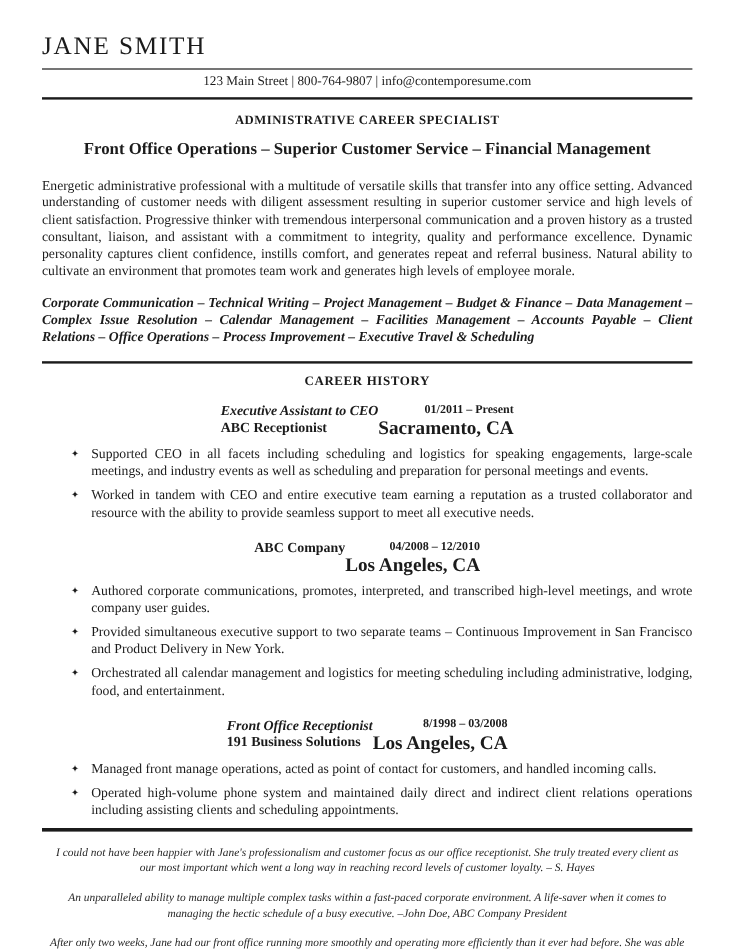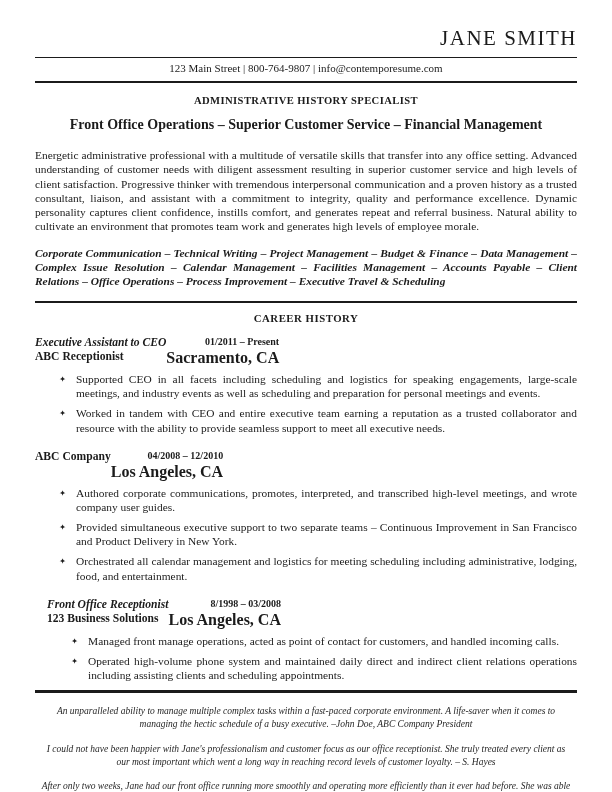--- a/index.html
+++ b/index.html
@@ -3,21 +3,21 @@
 <meta charset="utf-8">
 <style>
   html,body { margin:0; padding:0; background:#e8e8e8; }
   .page {
     width:612px; height:792px; margin:0 auto; background:#ffffff;
     box-sizing:border-box; padding:26px 35px 20px 35px; overflow:hidden;
     font-family:"Liberation Serif","DejaVu Serif",serif;
     color:#1b1b1b; font-size:11.4px; line-height:1.24;
   }
   .name {
-    margin:0; text-align:right; font-size:21px; font-weight:normal;
+    margin:0; text-align:left; font-size:21px; font-weight:normal;
     letter-spacing:1.5px; line-height:1.15;
   }
   .rule { border:0; background:#1b1b1b; margin:0; }
   .rule.thin   { height:1px;  margin-top:7px; }
   .rule.medium { height:2px; }
   .rule.heavy  { height:3px; }
   .contact { text-align:center; font-size:11px; padding:4px 0 5px 0; }
   .role-title {
     text-align:center; font-weight:bold; font-size:10.6px;
     letter-spacing:0.4px; margin-top:11px;
@@ -29,21 +29,21 @@
   .summary { margin:15px 0 0 0; text-align:justify; }
   .skills  {
     margin:13px 0 12px 0; text-align:justify;
     font-weight:bold; font-style:italic;
   }
   .section-heading {
     margin:9px 0 11px 0; text-align:center; font-size:10.8px;
     font-weight:bold; letter-spacing:0.5px;
   }
   .job { margin-bottom:15px; }
-  .job-header { display:flex; justify-content:flex-start; margin-bottom:4px; }
+  .job-header { display:flex; justify-content:center; margin-bottom:4px; }
   .job-title    { font-weight:bold; font-style:italic; font-size:11.6px; }
   .job-company  { font-weight:bold; font-size:11.6px; }
   .job-right    { text-align:right; }
   .job-dates    { font-weight:bold; font-size:10px; }
   .job-location { font-weight:bold; font-size:16px; }
   .bullet { display:flex; margin:0 0 6px 24px; }
   .bullet .glyph {
     flex:0 0 17px; width:17px; font-size:8.5px; padding-top:2px;
     font-family:"DejaVu Sans",sans-serif;
   }
@@ -57,21 +57,21 @@
 </head>
 <body>
 
 <div class="page">
 
   <h1 class="name">JANE SMITH</h1>
   <div class="rule thin"></div>
   <div class="contact">123 Main Street | 800-764-9807 | info@contemporesume.com</div>
   <div class="rule medium"></div>
 
-  <div class="role-title">ADMINISTRATIVE HISTORY SPECIALIST</div>
+  <div class="role-title">ADMINISTRATIVE CAREER SPECIALIST</div>
   <div class="tagline">Front Office Operations – Superior Customer Service – Financial Management</div>
 
   <p class="summary">Energetic administrative professional with a multitude of versatile skills that transfer into any office setting. Advanced understanding of customer needs with diligent assessment resulting in superior customer service and high levels of client satisfaction.  Progressive thinker with tremendous interpersonal communication and a proven history as a trusted consultant, liaison, and assistant with a commitment to integrity, quality and performance excellence.  Dynamic personality captures client confidence, instills comfort, and generates repeat and referral business.  Natural ability to cultivate an environment that promotes team work and generates high levels of employee morale.</p>
   <p class="skills">Corporate Communication – Technical Writing – Project Management – Budget &amp; Finance – Data Management – Complex Issue Resolution – Calendar Management – Facilities Management – Accounts Payable – Client Relations – Office Operations – Process Improvement – Executive Travel &amp; Scheduling</p>
 
   <div class="rule medium"></div>
   <h2 class="section-heading">CAREER HISTORY</h2>
 
   <section class="job">
     <div class="job-header">
@@ -111,42 +111,42 @@
     <div class="bullet">
       <span class="glyph">✦</span>
       <span class="btext">Provided simultaneous executive support to two separate teams – Continuous Improvement in San Francisco and Product Delivery in New York.</span>
     </div>
     <div class="bullet">
       <span class="glyph">✦</span>
       <span class="btext">Orchestrated all calendar management and logistics for meeting scheduling including administrative, lodging, food, and entertainment.</span>
     </div>
   </section>
 
-  <section class="job" style="margin-bottom:8px;margin-left:12px;">
+  <section class="job" style="margin-bottom:8px;">
     <div class="job-header">
       <div class="job-left">
         <div class="job-title">Front Office Receptionist</div>
-        <div class="job-company">123 Business Solutions</div>
+        <div class="job-company">191 Business Solutions</div>
       </div>
       <div class="job-right">
         <div class="job-dates">8/1998 – 03/2008</div>
         <div class="job-location">Los Angeles, CA</div>
       </div>
     </div>
     <div class="bullet">
       <span class="glyph">✦</span>
       <span class="btext">Managed front manage operations, acted as point of contact for customers, and handled incoming calls.</span>
     </div>
     <div class="bullet">
       <span class="glyph">✦</span>
       <span class="btext">Operated high-volume phone system and maintained daily direct and indirect client relations operations including assisting clients and scheduling appointments.</span>
     </div>
   </section>
 
   <div class="rule heavy"></div>
 
   <div class="testimonials">
+    <p class="testimonial">I could not have been happier with Jane's professionalism and customer focus as our office receptionist.  She truly treated every client as our most important which went a long way in reaching record levels of customer loyalty.  – S. Hayes</p>
     <p class="testimonial">An unparalleled ability to manage multiple complex tasks within a fast-paced corporate environment.  A life-saver when it comes to managing the hectic schedule of a busy executive.  –John Doe, ABC Company President</p>
-    <p class="testimonial">I could not have been happier with Jane's professionalism and customer focus as our office receptionist.  She truly treated every client as our most important which went a long way in reaching record levels of customer loyalty.  – S. Hayes</p>
     <p class="testimonial">After only two weeks, Jane had our front office running more smoothly and operating more efficiently than it ever had before.  She was able to envision ways to improve our processes, reduce our costs, and eliminate unnecessary tasks.  –L. Jones, Office Manager</p>
   </div>
 
 </div>
 
 </body></html>

